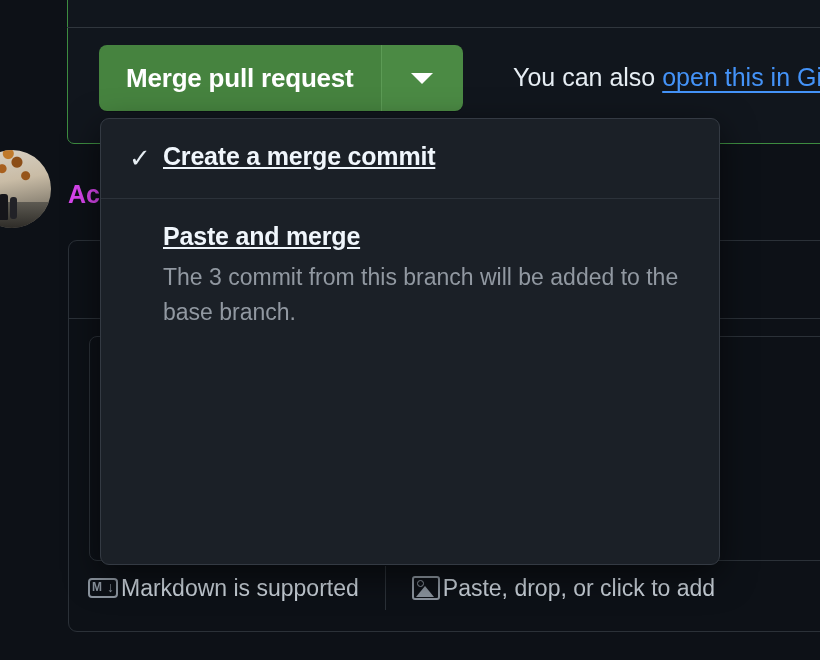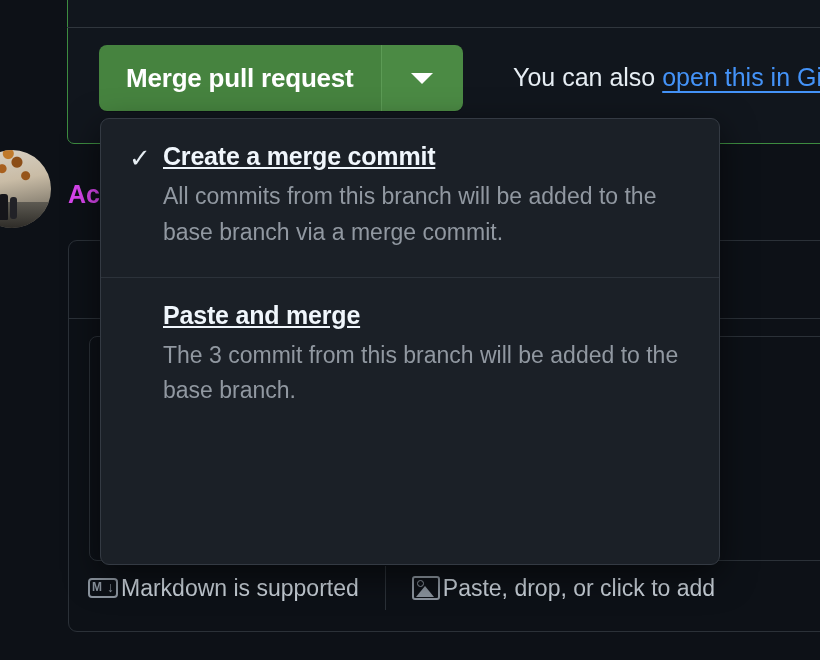--- a/index.html
+++ b/index.html
@@ -320,21 +320,20 @@
       <span class="img-icon"></span>
       <span>Paste, drop, or click to add</span>
     </div>
   </div>
 
   <div class="dropdown">
 
     <div class="dd-item">
       <span class="dd-check">✓</span>
       <div class="dd-title">Create a merge commit</div>
-      <div class="dd-desc">All commits from this branch will be added to the base branch via a merge commit.</div>
     </div>
 
     <div class="dd-item">
       <span class="dd-check"></span>
       <div class="dd-title">Paste and merge</div>
       <div class="dd-desc">The 3 commit from this branch will be added to the base branch.</div>
     </div>
 
 
   </div>

